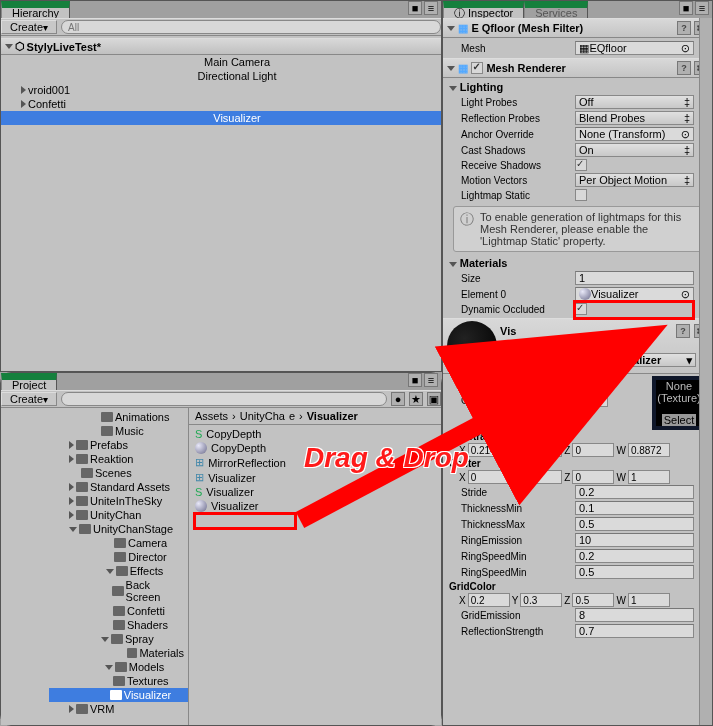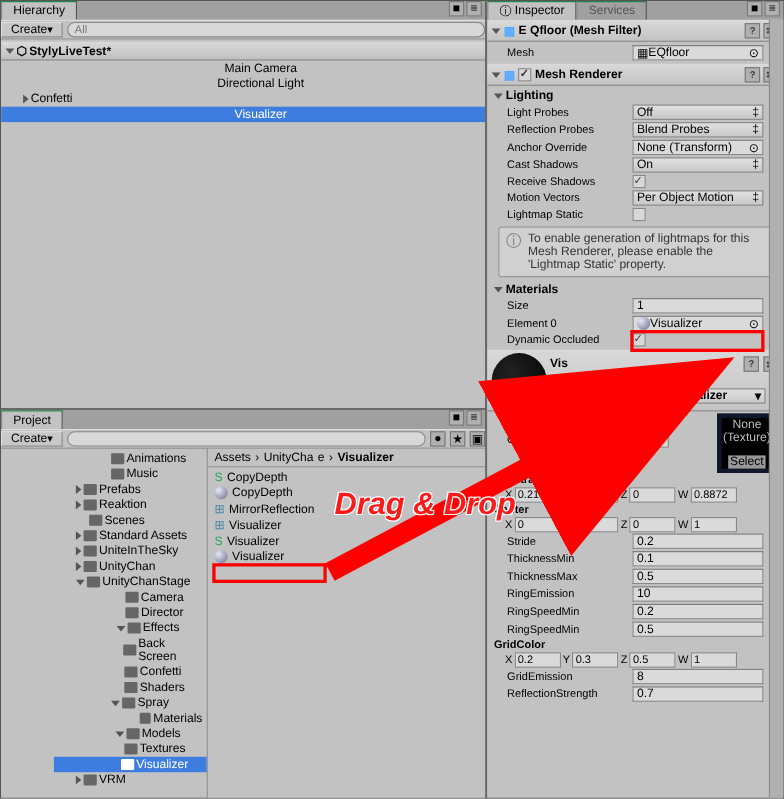--- a/index.html
+++ b/index.html
@@ -1,40 +1,40 @@
 <!DOCTYPE html>
 <html><head>
 <meta charset="utf-8">
 <style>
 * { margin: 0; padding: 0; box-sizing: border-box; font-family: Arial, sans-serif; font-size: 11px; }
 body { background: #a2a2a2; width: 713px; height: 726px; overflow: hidden; position: relative; }
 .panel { background: #c2c2c2; border: 1px solid #555; }
 .tab-bar { background: #a0a0a0; display: flex; height: 17px; }
-.tab { background: #c2c2c2; border-top: 1px solid #15803d; border-left: 1px solid #888; border-right: 1px solid #555; padding: 1px 10px; display: flex; align-items: center; gap: 3px; cursor: pointer; }
+.tab { background: #c2c2c2; border-top: 7px solid #15803d; border-left: 1px solid #888; border-right: 1px solid #555; padding: 1px 10px; display: flex; align-items: center; gap: 3px; cursor: pointer; }
 .tab.inactive { background: #a0a0a0; color: #555; }
 .tab-icons { margin-left: auto; display: flex; gap: 2px; padding-right: 3px; }
 .icon-btn { width: 14px; height: 14px; background: #b0b0b0; border: 1px solid #777; display: flex; align-items: center; justify-content: center; cursor: pointer; }
 .toolbar { background: #c2c2c2; border-top: 1px solid #ddd; border-bottom: 1px solid #888; padding: 2px 0; display: flex; align-items: center; gap: 4px; height: 18px; }
 .btn { background: #c8c8c8; border: 1px solid #888; border-top-color: #ddd; border-left-color: #ddd; padding: 0 8px; height: 14px; display: flex; align-items: center; cursor: pointer; font-size: 10px; }
 .search-input { background: #d8d8d8; border: 1px solid #888; border-radius: 8px; padding: 0 6px; height: 14px; flex: 1; font-size: 10px; }
 .tree { background: #c2c2c2; padding: 2px 0; overflow: auto; }
 .tree-item { padding: 1px 4px; display: flex; align-items: center; gap: 2px; cursor: pointer; }
 .tree-item.header { background: linear-gradient(#d8d8d8, #c0c0c0); border-top: 1px solid #ddd; border-bottom: 1px solid #888; font-weight: bold; }
 .tree-item.selected { background: #3e7de0; color: #fff; }
 .foldout { width: 0; height: 0; border-top: 4px solid transparent; border-bottom: 4px solid transparent; border-left: 5px solid #555; display: inline-block; cursor: pointer; }
 .foldout.open { border-left: 4px solid transparent; border-right: 4px solid transparent; border-top: 5px solid #555; border-bottom: none; }
 .indent-0 { padding-left: 4px; }
 .indent-1 { padding-left: 20px; }
 .indent-2 { padding-left: 36px; justify-content: center; }
 .indent-3 { padding-left: 52px; }
 .indent-4 { padding-left: 68px; }
 
 .left-col { position: absolute; left: 0; top: 0; width: 442px; height: 726px; display: flex; flex-direction: column; }
 .hierarchy-panel { height: 372px; display: flex; flex-direction: column; }
-.project-panel { flex: 1; display: flex; flex-direction: column; }
+.project-panel { flex: 1; display: flex; flex-direction: column; border-radius: 11px; }
 .project-body { flex: 1; display: flex; }
 .project-folders { width: 188px; background: #c2c2c2; border-right: 1px solid #888; overflow: auto; padding-left: 48px; }
 .project-assets { flex: 1; background: #c2c2c2; display: flex; flex-direction: column; }
 .breadcrumb { background: #c2c2c2; border-bottom: 1px solid #888; padding: 2px 6px; display: flex; gap: 4px; align-items: center; }
 
 .right-col { position: absolute; left: 442px; top: 0; right: 0; height: 726px; display: flex; flex-direction: column; }
 .inspector-body { flex: 1; background: #c2c2c2; overflow: auto; }
 .component-header { background: linear-gradient(#d8d8d8, #c4c4c4); border-top: 1px solid #ddd; border-bottom: 1px solid #888; padding: 2px 4px; display: flex; align-items: center; gap: 3px; font-weight: bold; }
 .component-body { padding: 2px 6px; }
 .prop-row { display: flex; align-items: center; padding: 1px 12px; gap: 4px; }
@@ -87,20 +87,24 @@
         <span>StylyLiveTest*</span>
       </div>
       <div class="tree-item indent-2">
           <span>Main Camera</span>
         </div>
       <div class="tree-item indent-2">
           <span>Directional Light</span>
         </div>
       <div class="tree-item indent-1">
           <span class="foldout"></span>
+          <span>vroid001</span>
+        </div>
+      <div class="tree-item indent-1">
+          <span class="foldout"></span>
           <span>Confetti</span>
         </div>
       <div class="tree-item indent-2 selected">
           <span>Visualizer</span>
         </div>
     </div>
   </div>
 
   <div class="project-panel panel">
     <div class="tab-bar">

